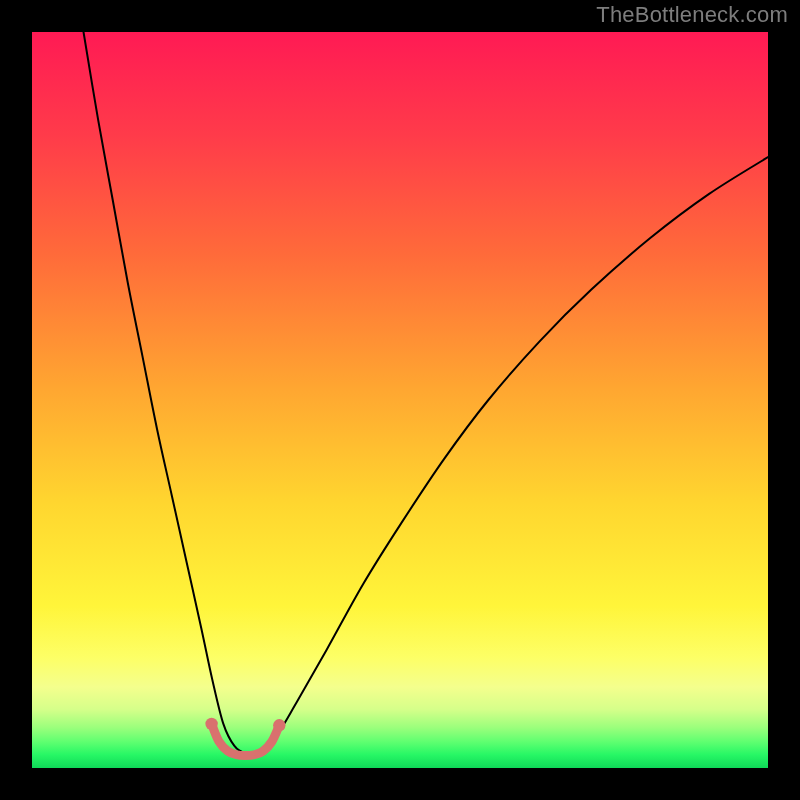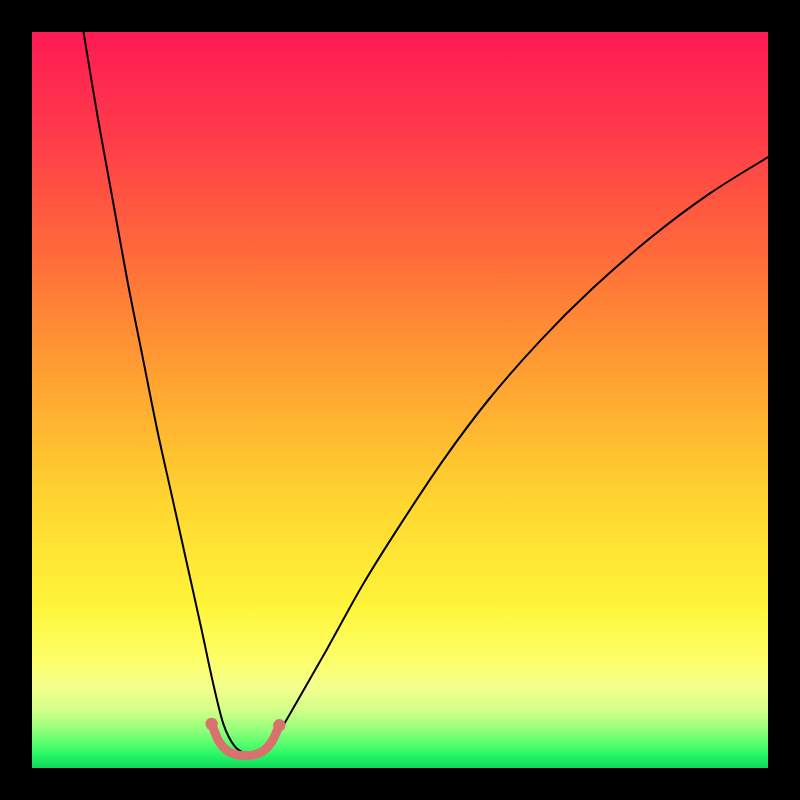--- a/index.html
+++ b/index.html
@@ -51,20 +51,21 @@
     width: 100%;
     height: 100%;
     z-index: 10;
   }
 </style>
 </head>
 <body>
 
 <div class="frame">
 
+  <div class="watermark">TheBottleneck.com</div>
 
   <div class="plot">
 
     <svg class="gradient" viewBox="0 0 736 736" preserveAspectRatio="none">
       <defs>
         <linearGradient id="bg-grad" x1="0" y1="0" x2="0" y2="1">
         <stop offset="0%" stop-color="#ff1a54"></stop>
             <stop offset="14%" stop-color="#ff3b4a"></stop>
             <stop offset="30%" stop-color="#ff6a3a"></stop>
             <stop offset="48%" stop-color="#ffa531"></stop>

